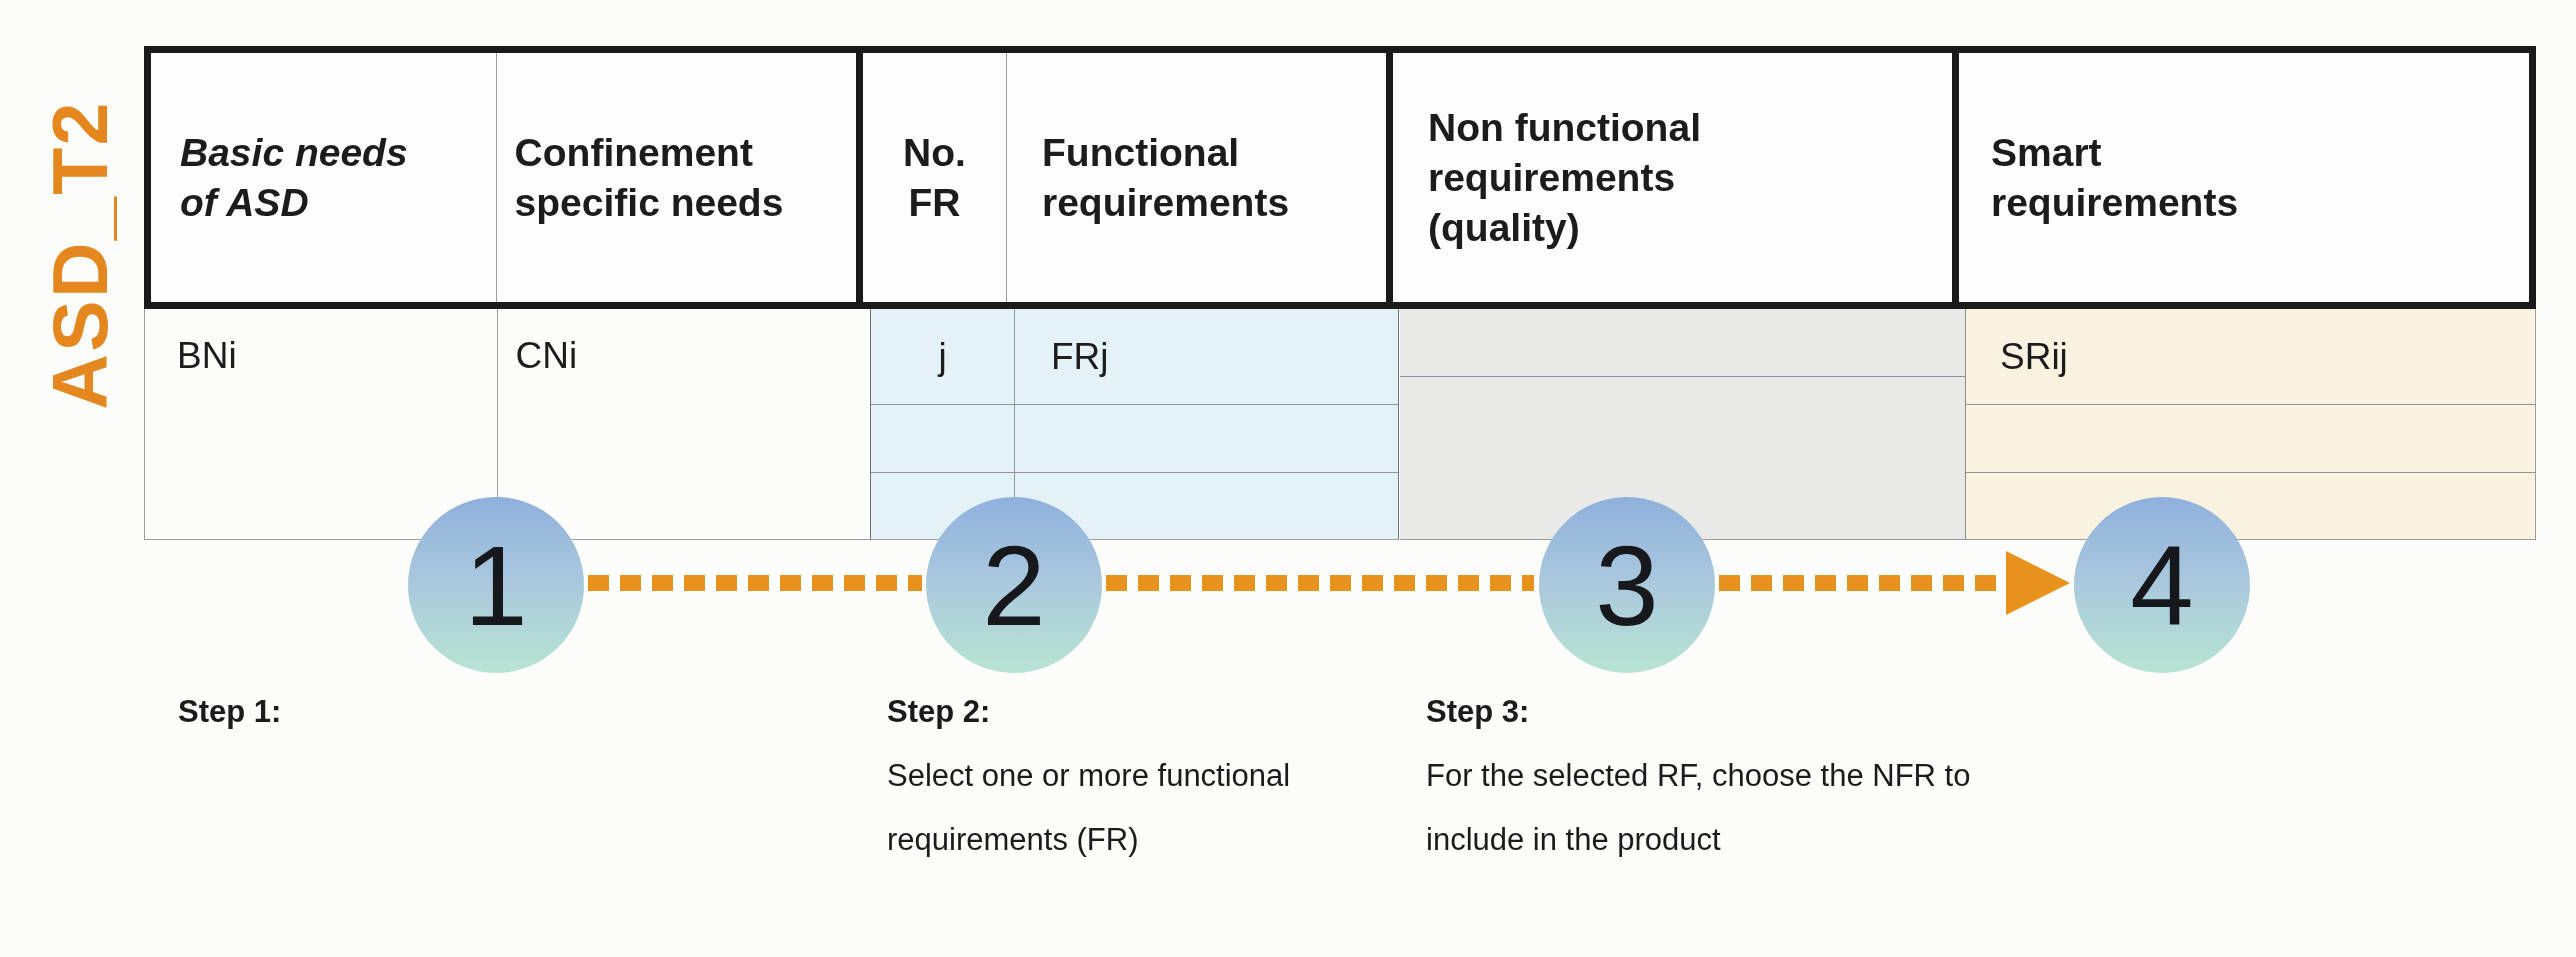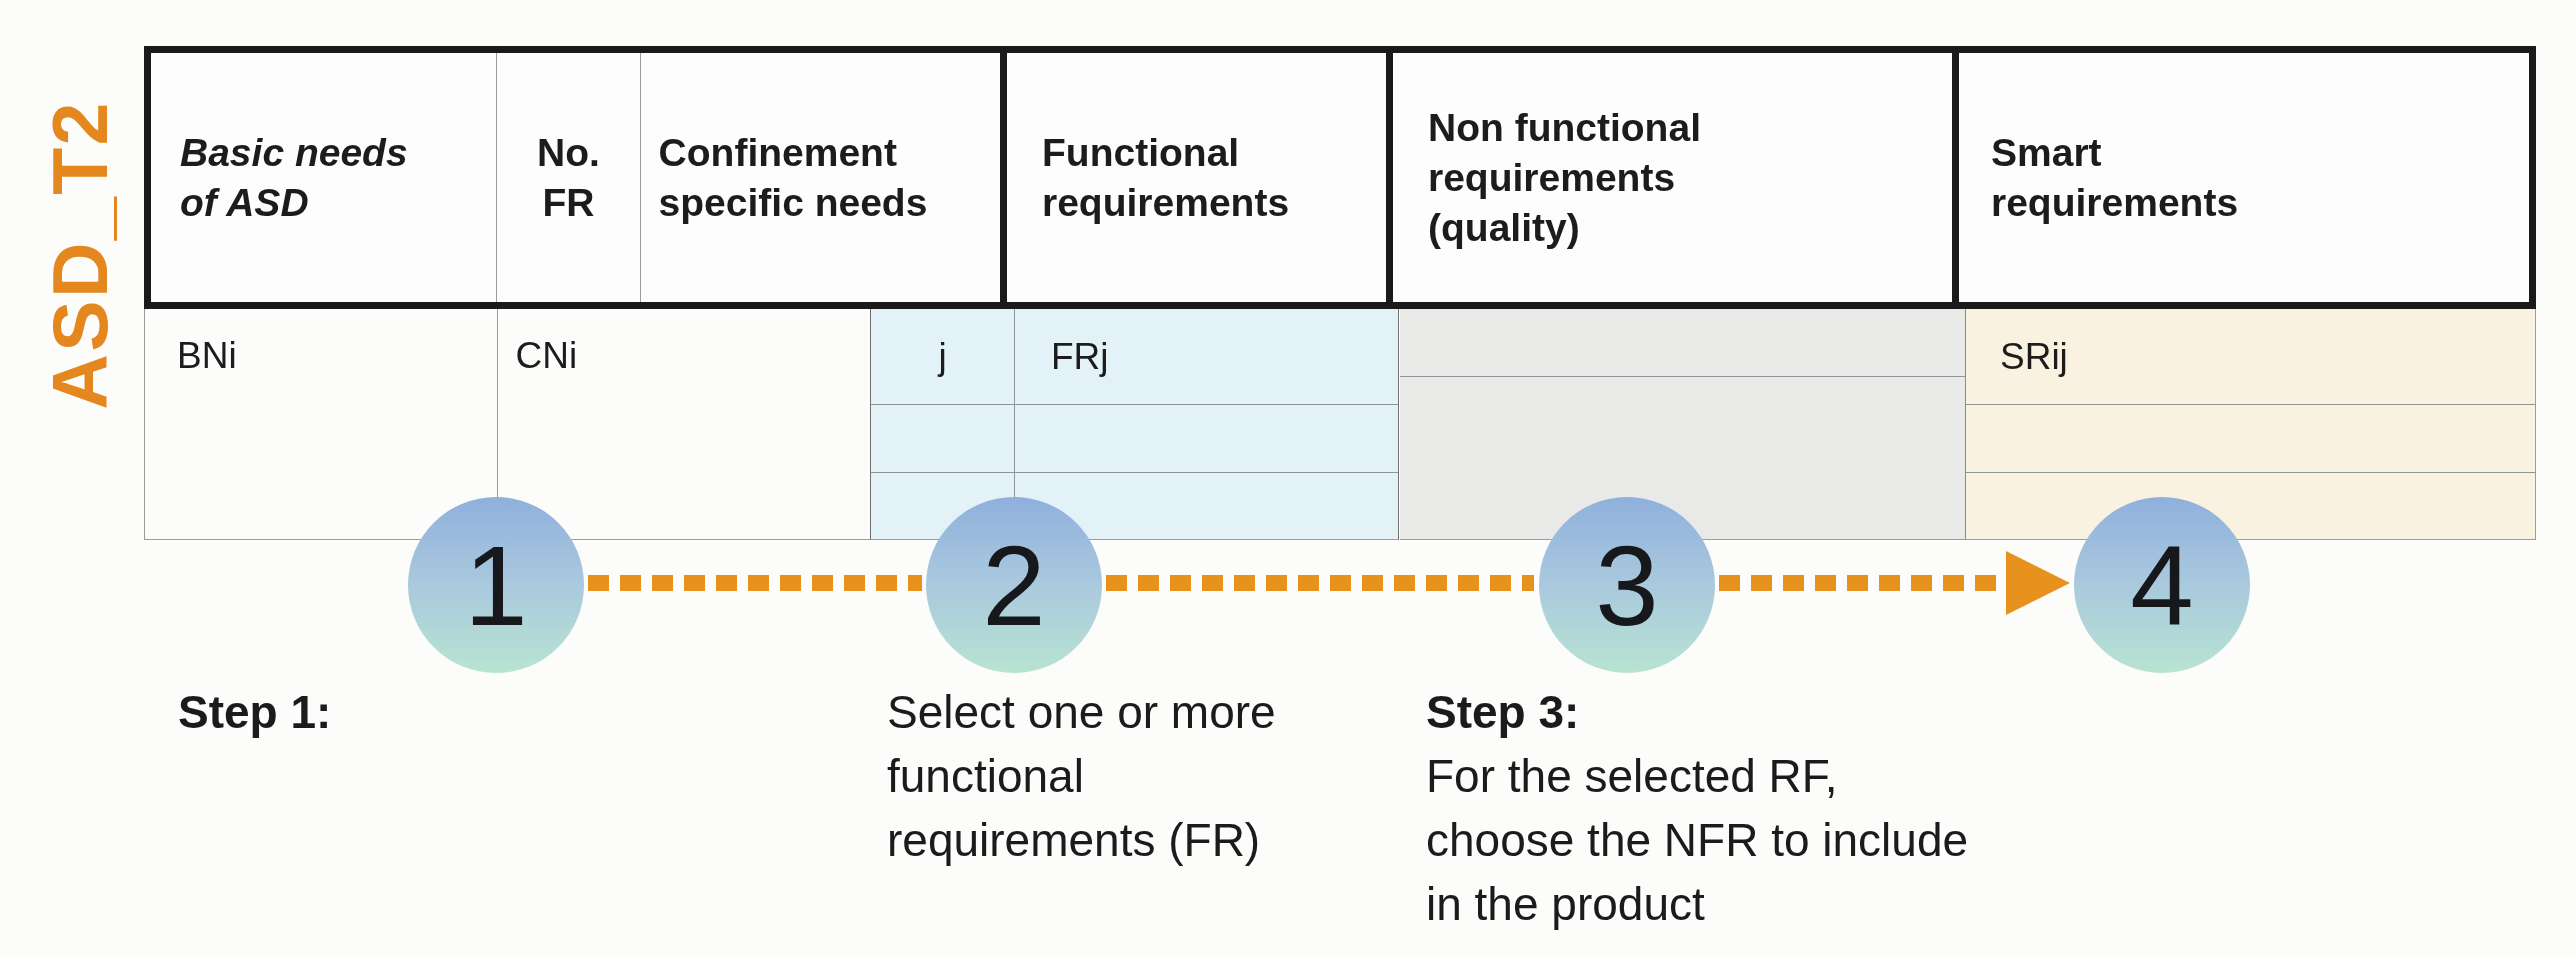--- a/index.html
+++ b/index.html
@@ -111,44 +111,44 @@
   .dash-3{left:1719px;width:286px;}
   .arrow-head{
     position:absolute;left:2006px;top:551px;width:0;height:0;z-index:4;
     border-top:32px solid transparent;border-bottom:32px solid transparent;
     border-left:64px solid var(--orange,#ee9320);
   }
 
   
   .step{
     position:absolute;top:680px;
-    font-size:46px;line-height:64px;color:#1b1b1b;
+    font-size:31px;line-height:64px;color:#1b1b1b;
   }
   .step .step-title{font-weight:bold;}
   .step-1{left:178px;width:642px;}
   .step-2{left:887px;width:461px;}
   .step-3{left:1426px;width:554px;}
   .step-4{left:2017px;width:529px;}
 </style>
 </head>
 <body>
 
 <div class="canvas">
 
   <div class="side-label">ASD_T2</div>
 
   <div class="thead">
     <div class="th th-basic">
       <span class="tx">Basic needs of ASD</span>
     </div>
+    <div class="th th-confinement">
+      <span class="tx">Confinement specific needs</span>
+    </div>
     <div class="th th-nofr">
       <span class="tx">No. FR</span>
-    </div>
-    <div class="th th-confinement">
-      <span class="tx">Confinement specific needs</span>
     </div>
     <div class="th th-functional">
       <span class="tx">Functional requirements</span>
     </div>
     <div class="th th-nonfunctional">
       <span class="tx">Non functional requirements (quality)</span>
     </div>
     <div class="th th-smart">
       <span class="tx">Smart requirements</span>
     </div>
@@ -200,20 +200,21 @@
     <span>3</span>
   </div>
   <div class="circle circle-4">
     <span>4</span>
   </div>
 
   <div class="step step-1">
     <div class="step-title">Step 1:</div>
   </div>
   <div class="step step-2">
+    <div class="step-title">Step 2:</div>
     <div class="step-body">Select one or more functional requirements (FR)</div>
   </div>
   <div class="step step-3">
     <div class="step-title">Step 3:</div>
     <div class="step-body">For the selected RF, choose the NFR to include in the product</div>
   </div>
 
 </div>
 
 

